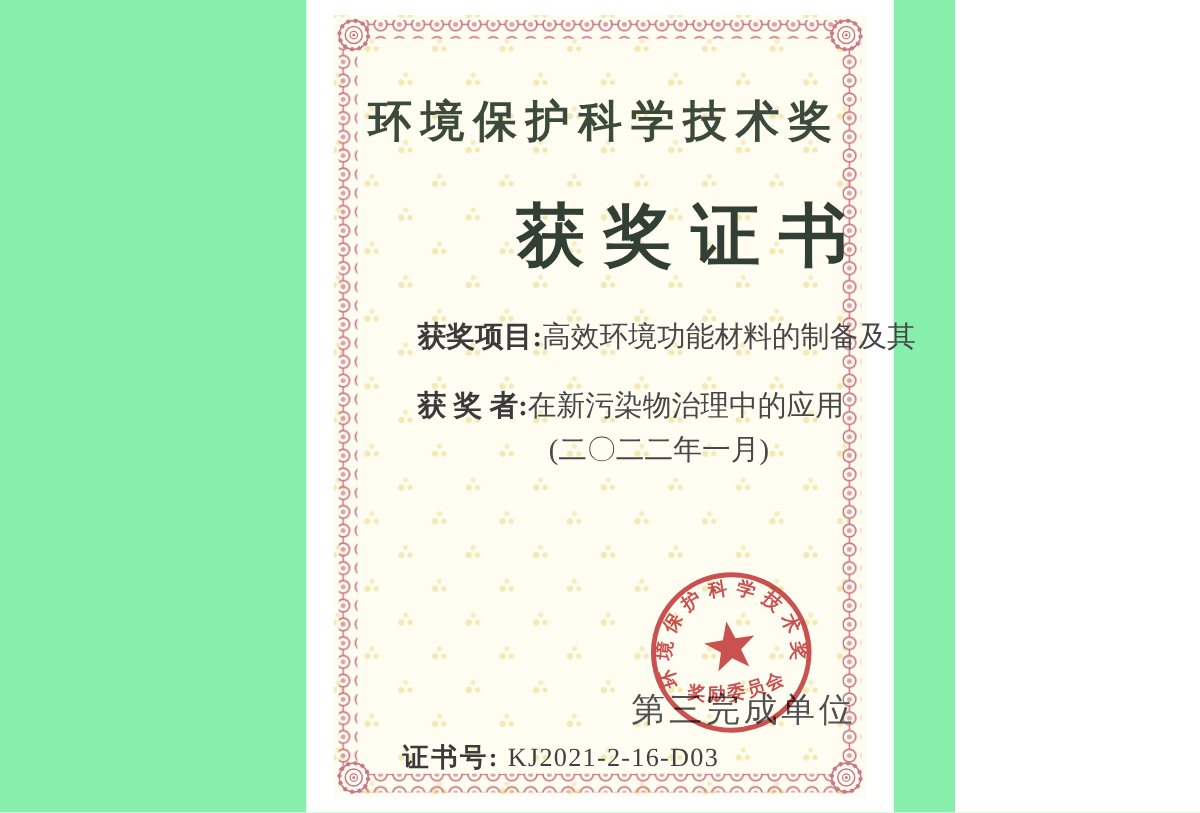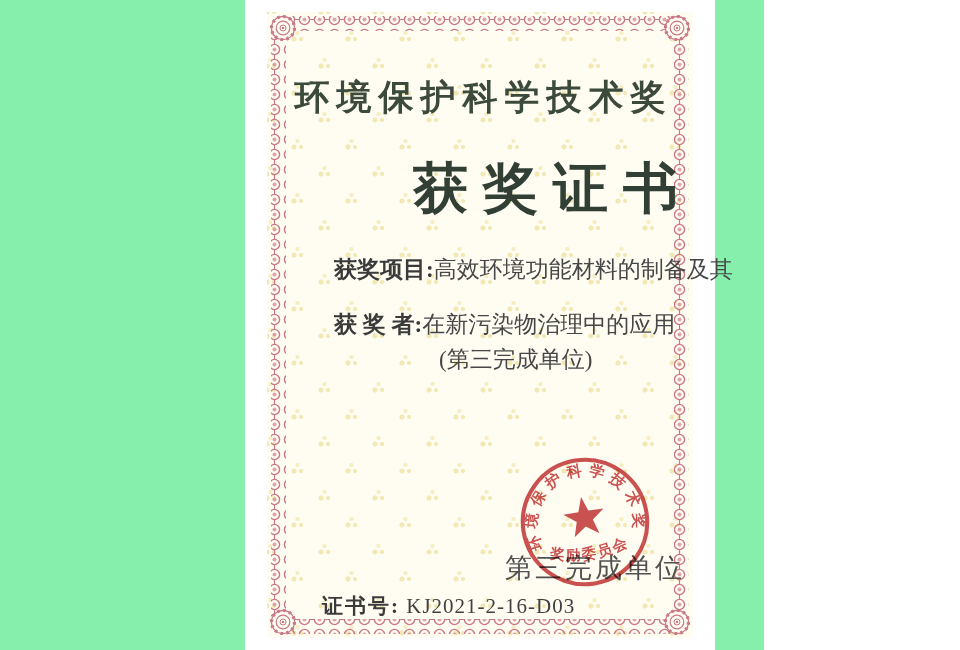--- a/index.html
+++ b/index.html
@@ -103,21 +103,21 @@
       <div class="inner">
 
         <div class="award-title">环境保护科学技术奖</div>
 
         <div class="doc-title">获奖证书</div>
 
         <div class="body-block">
           <div class="body-line"><span class="field-label">获奖项目:</span><span>高效环境功能材料的制备及其</span></div>
           <div class="gap"></div>
           <div class="body-line"><span class="field-label">获 奖 者:</span><span>在新污染物治理中的应用</span></div>
-          <div class="body-line indent"><span>(第三完成单位)</span></div>
+          <div class="body-line indent"><span>(二〇二二年一月)</span></div>
         </div>
 
         <div class="issue-date">第三完成单位</div>
 
         <div class="cert-no"><span class="field-label">证书号:</span> <span>KJ2021-2-16-D03</span></div>
 
         <svg class="seal" viewBox="0 0 140 140" xmlns="http://www.w3.org/2000/svg">
           <defs>
             <path id="sealArcTop" d="M 26.7,97 A 50,50 0 1 1 113.3,97" fill="none"></path>
             <path id="sealArcBottom" d="M 32,102 Q 70,114 108,102" fill="none"></path>

